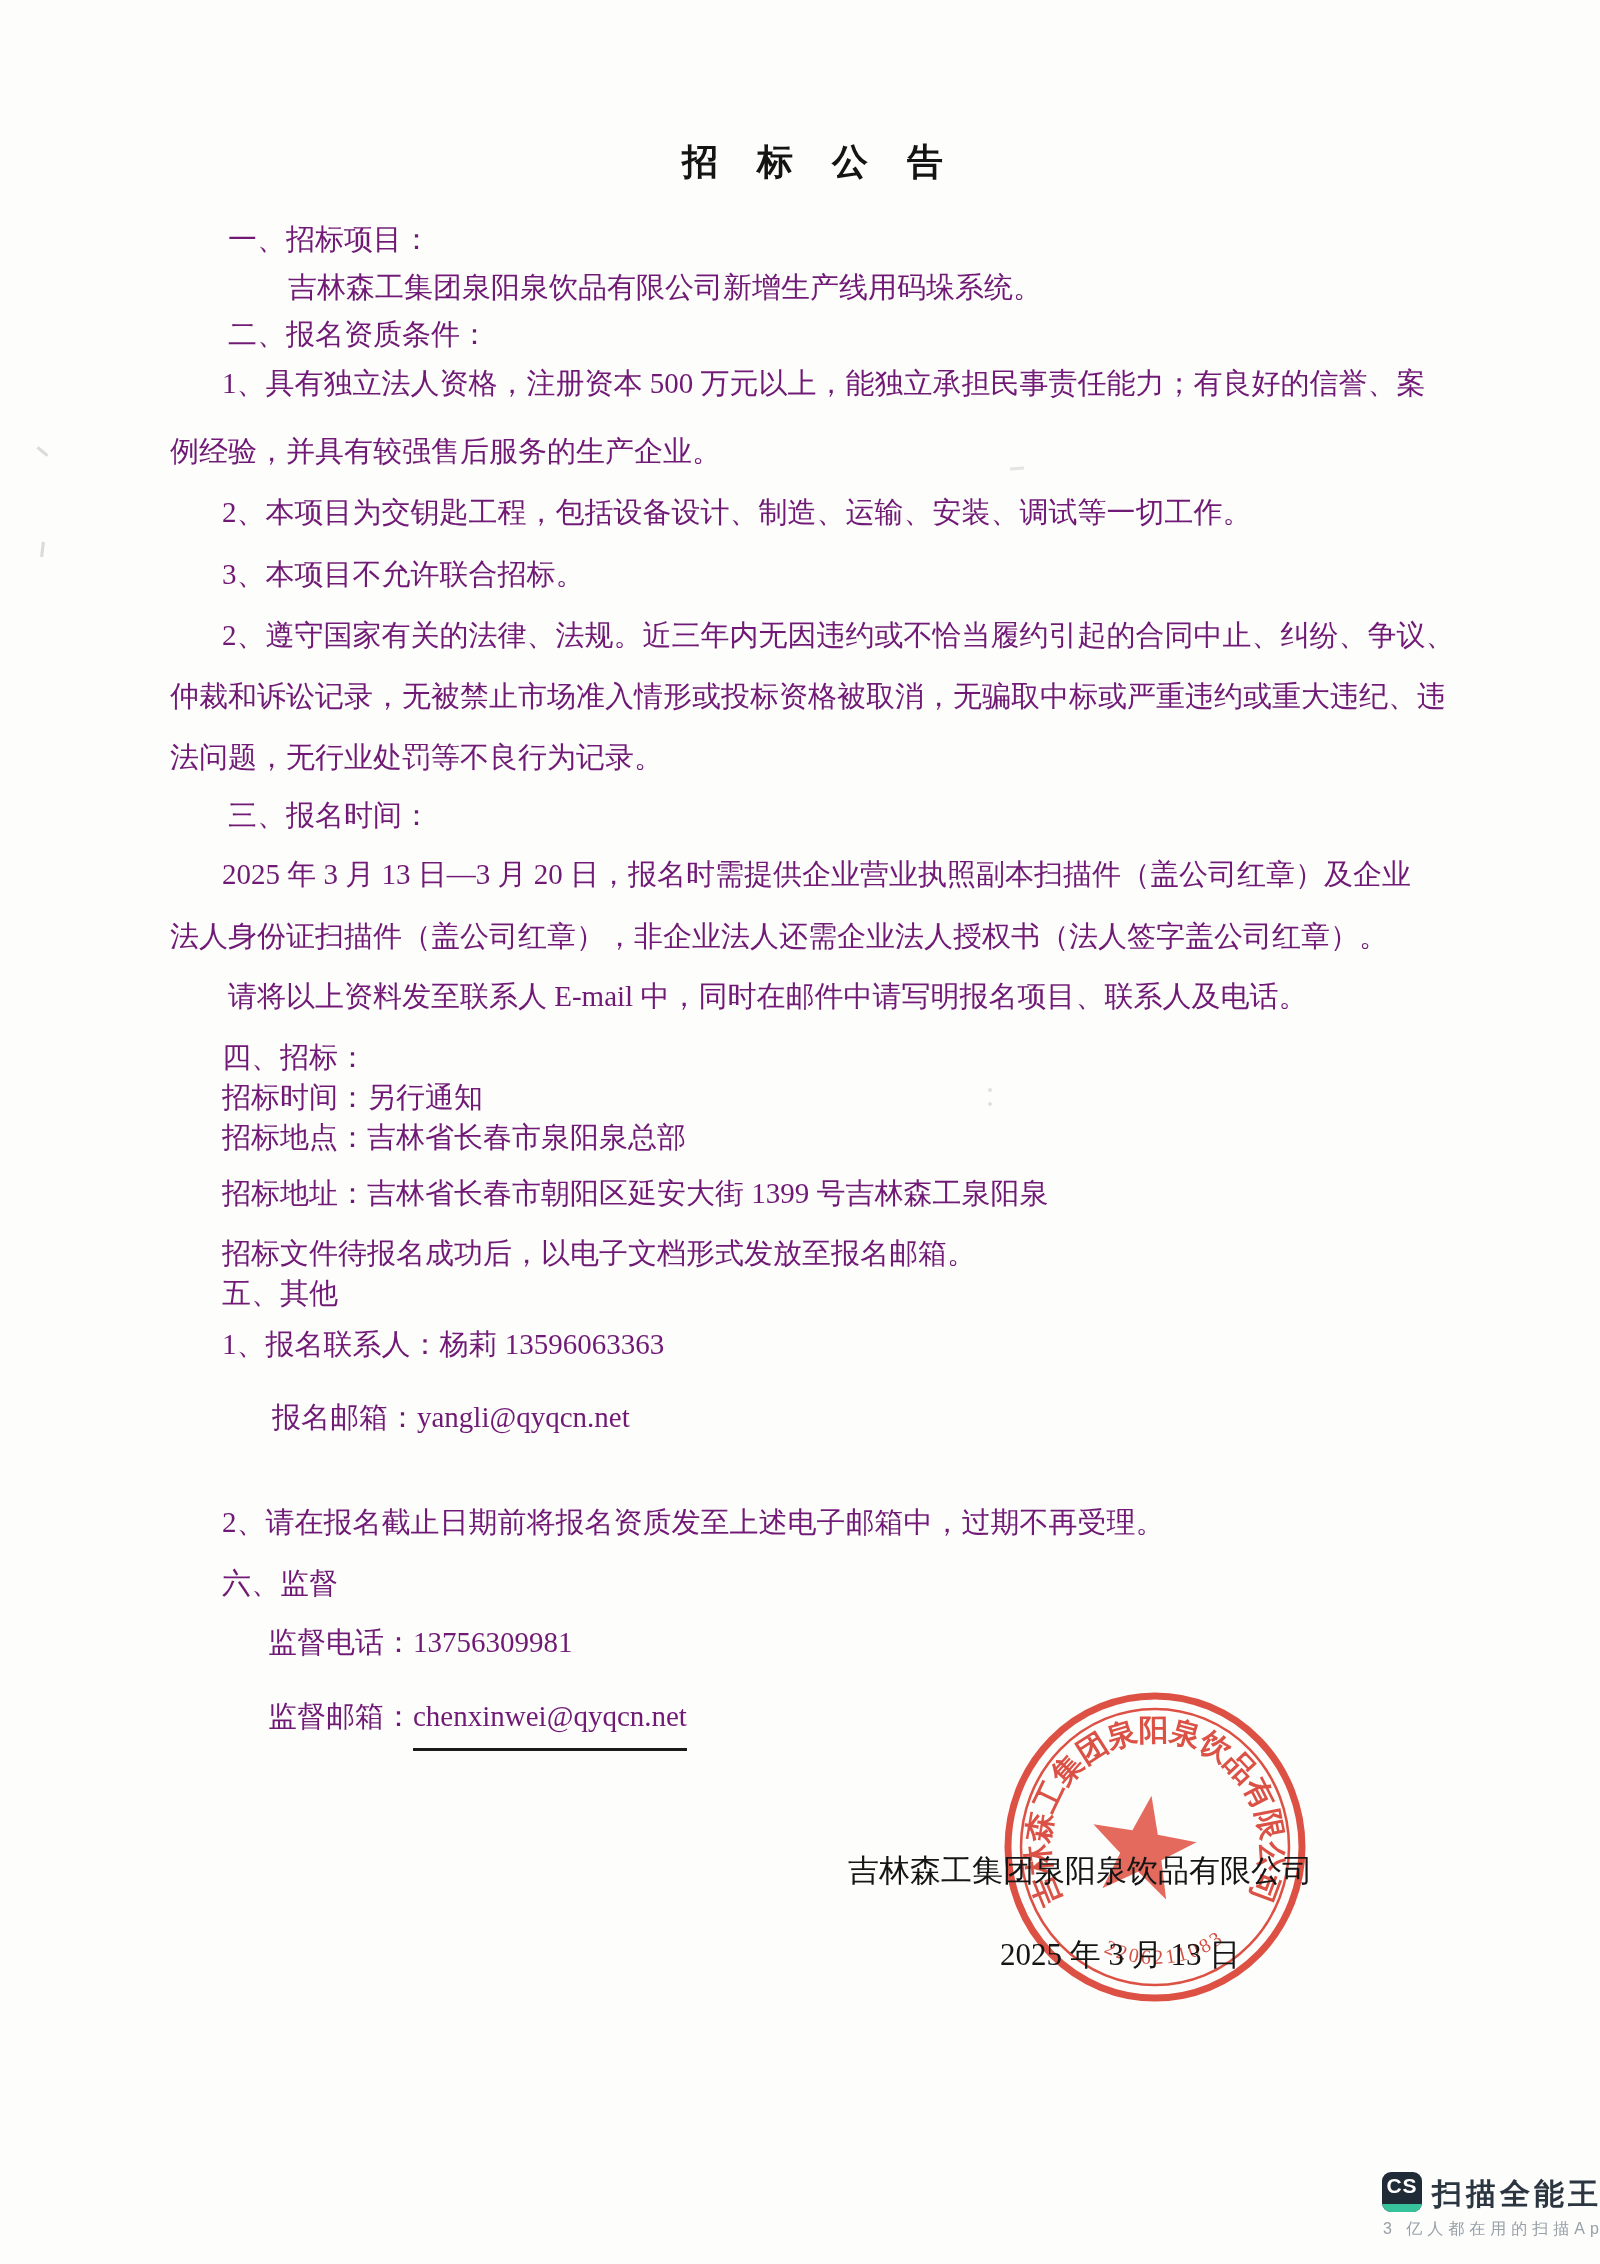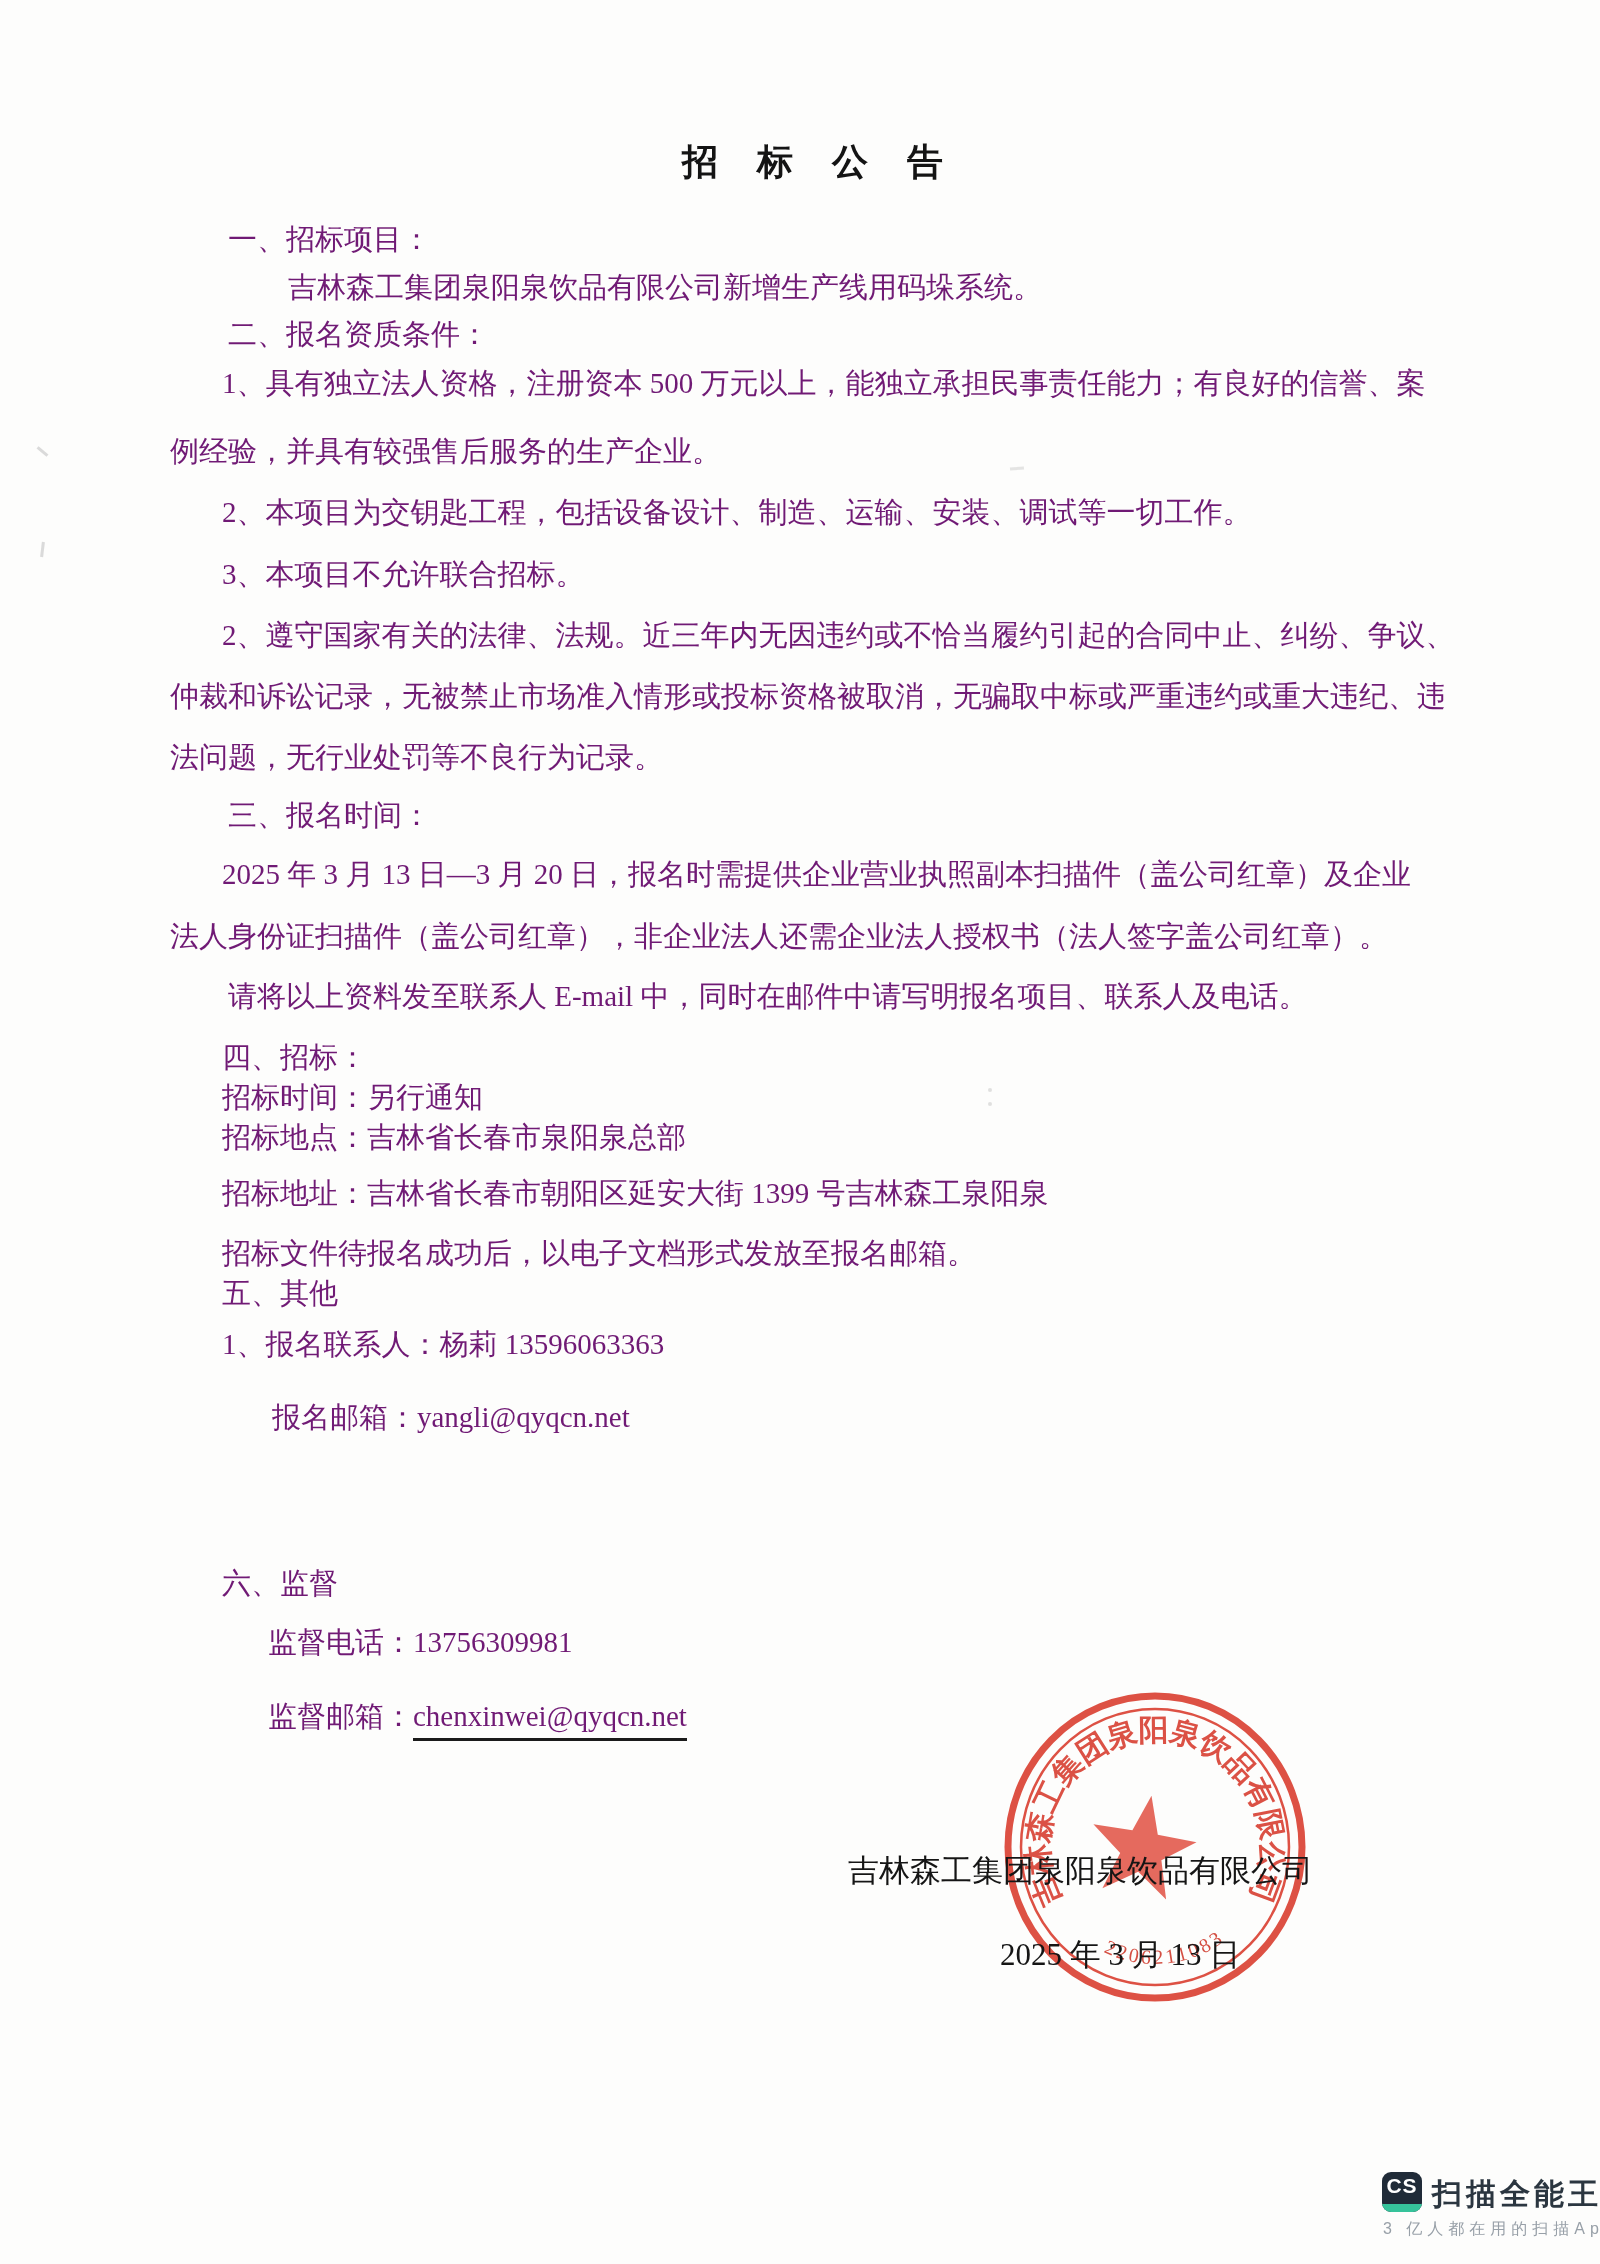--- a/index.html
+++ b/index.html
@@ -15,21 +15,21 @@
     position:absolute;left:682px;top:138px;
     font-size:36px;font-weight:600;
     letter-spacing:14px;word-spacing:2px;
     white-space:nowrap;color:#141414;
   }
   .line{
     position:absolute;
     font-size:29px;line-height:34px;
     white-space:nowrap;color:#701a75;
   }
-  .u-mail{border-bottom:3px solid #1b1b1b;padding-bottom:6px;}
+  .u-mail{border-bottom:3px solid #1b1b1b;padding-bottom:16px;}
   .sig{
     position:absolute;font-size:31px;white-space:nowrap;color:#151515;
   }
   
   .seal{position:absolute;left:995px;top:1682px;width:320px;height:330px;opacity:.88;}
   .seal text{font-family:"Liberation Serif","DejaVu Serif",serif;}
   
   .spk{position:absolute;background:#bdbdbd;opacity:.55;}
   .spk1{left:36px;top:450px;width:13px;height:3px;transform:rotate(40deg);}
   .spk2{left:41px;top:542px;width:3px;height:15px;transform:rotate(7deg);}
@@ -78,20 +78,21 @@
   <div class="line" style="left:170px;top:919px;">法人身份证扫描件（盖公司红章），非企业法人还需企业法人授权书（法人签字盖公司红章）。</div>
   <div class="line" style="left:228px;top:979px;">请将以上资料发至联系人 E-mail 中，同时在邮件中请写明报名项目、联系人及电话。</div>
   <div class="line" style="left:222px;top:1040px;">四、招标：</div>
   <div class="line" style="left:222px;top:1080px;text-align:right;">招标时间：另行通知</div>
   <div class="line" style="left:222px;top:1120px;">招标地点：吉林省长春市泉阳泉总部</div>
   <div class="line" style="left:222px;top:1176px;">招标地址：吉林省长春市朝阳区延安大街 1399 号吉林森工泉阳泉</div>
   <div class="line" style="left:222px;top:1236px;">招标文件待报名成功后，以电子文档形式发放至报名邮箱。</div>
   <div class="line" style="left:222px;top:1276px;">五、其他</div>
   <div class="line" style="left:222px;top:1327px;">1、报名联系人：杨莉 13596063363</div>
   <div class="line" style="left:272px;top:1400px;">报名邮箱：yangli@qyqcn.net</div>
+  <div class="line" style="left:222px;top:1505px;">2、请在报名截止日期前将报名资质发至上述电子邮箱中，过期不再受理。</div>
   <div class="line" style="left:222px;top:1566px;">六、监督</div>
   <div class="line" style="left:268px;top:1625px;">监督电话：13756309981</div>
 
   <div class="line" style="left:268px;top:1699px;">
     <span>监督邮箱：</span><span class="u-mail">chenxinwei@qyqcn.net</span>
   </div>
 
   <svg class="seal" viewBox="0 0 320 330">
     <defs>
       <path id="ringArc" d="M 67.3 218.5 A 107 107 0 1 1 252.7 218.5" fill="none"></path>

